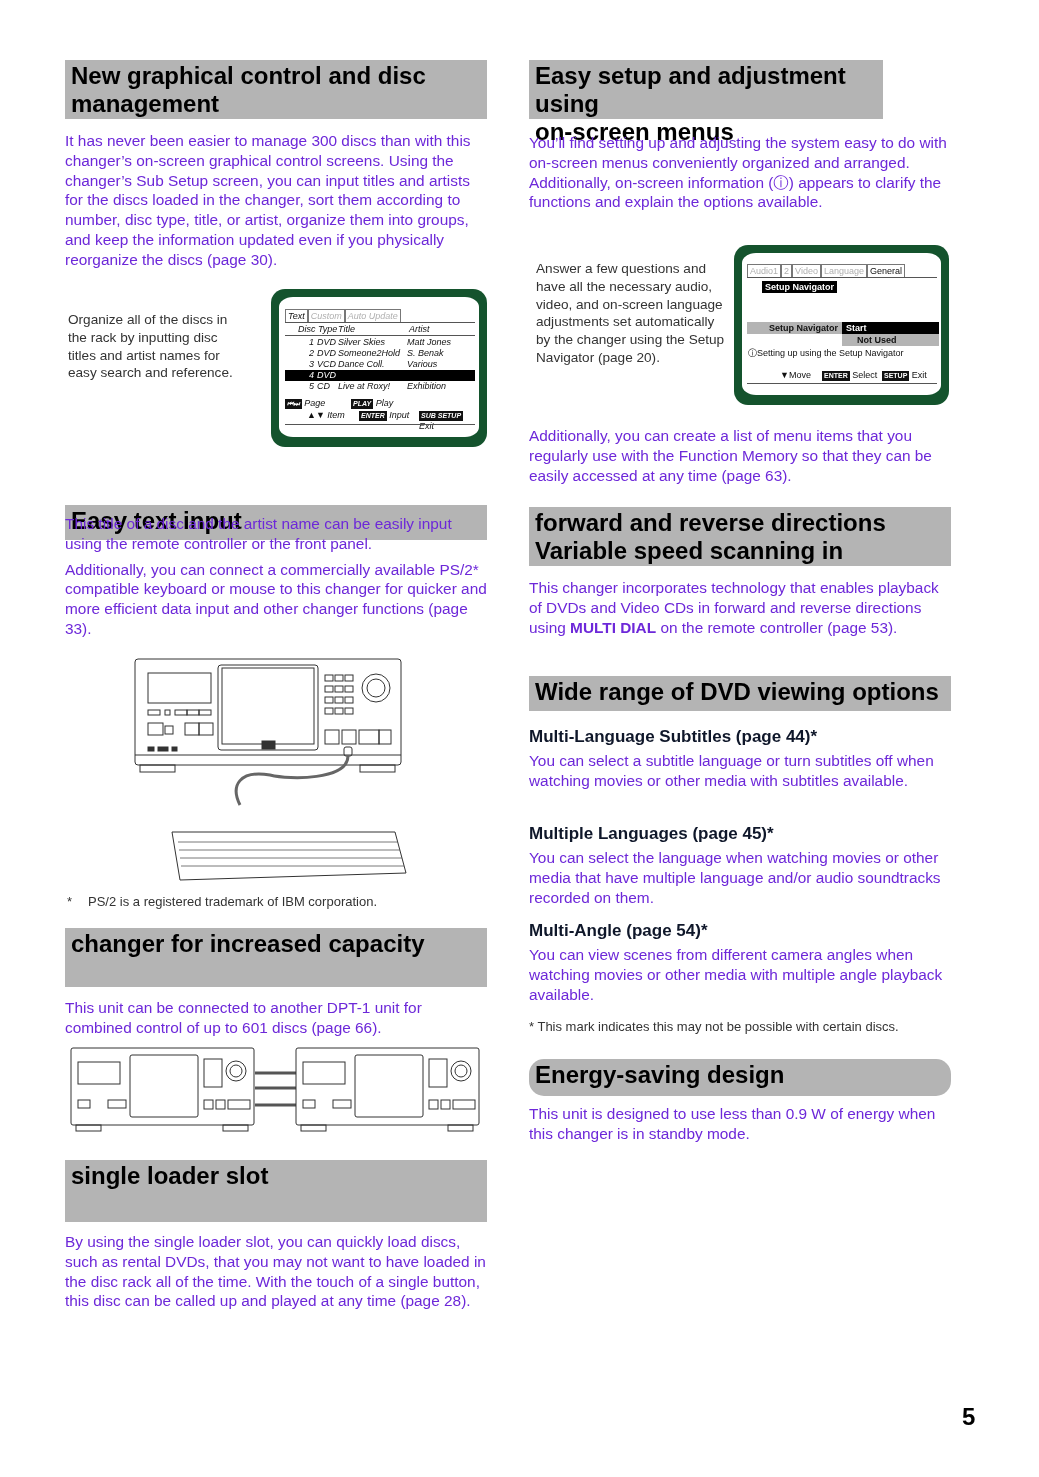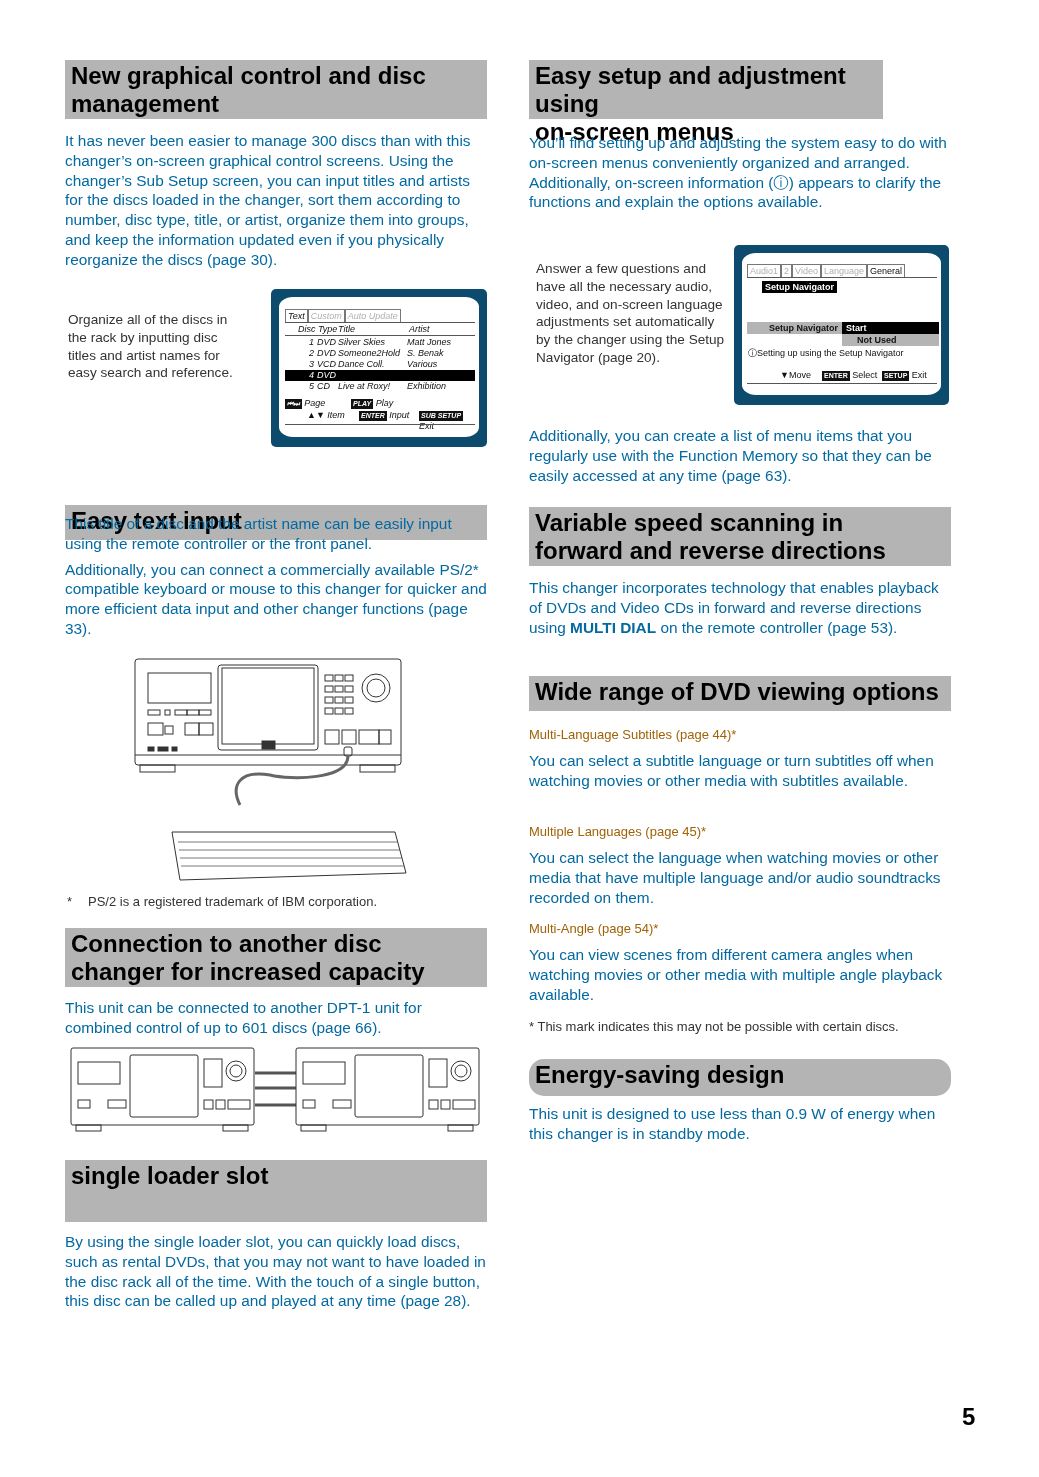--- a/index.html
+++ b/index.html
@@ -1,27 +1,27 @@
 <!DOCTYPE html>
 <html><head>
 <meta charset="utf-8">
 <style>
   html, body { margin:0; padding:0; background:#ffffff; }
   body { width:1039px; height:1477px; position:relative; overflow:hidden;
          font-family:"Liberation Sans", sans-serif; color:#222; }
   .abs { position:absolute; }
   .hdr { position:absolute; background:#b4b4b4; color:#000; font-weight:bold;
          font-size:24px; line-height:28px; padding:2px 6px 2px 6px; box-sizing:border-box; }
-  .body { position:absolute; font-size:15.4px; line-height:19.8px; color:#0369a1; }
+  .body { position:absolute; font-size:15.4px; line-height:19.8px; color:#6d28d9; }
   .body p { margin:0 0 6px 0; }
-  .sub { position:absolute; font-weight:normal; font-size:13px; color:#a16207; }
+  .sub { position:absolute; font-weight:bold; font-size:17px; color:#0f172a; }
   .caption { position:absolute; font-size:13.6px; line-height:17.8px; color:#333; }
   .small { position:absolute; font-size:13px; color:#333; }
   
-  .tv { position:absolute; background:#0c4a6e; border-radius:5px; }
+  .tv { position:absolute; background:#14532d; border-radius:14px; }
   .tv-inner { position:absolute; background:#fff; border-radius:14px/10px; overflow:hidden;
               font-size:9px; color:#111; }
   .tab { display:inline-block; border:1px solid #777; border-bottom:none; padding:0 2px; height:12px; line-height:12px; }
   .tab.dim { color:#b0b0b0; }
   .key { display:inline-block; background:#111; color:#fff; font-weight:bold; font-size:7px; padding:0 2px; line-height:10px; vertical-align:middle; }
   .row { position:absolute; left:0; right:0; height:11px; line-height:11px; }
   .row span { position:absolute; }
   .pgnum { position:absolute; font-size:24px; font-weight:bold; color:#000; }
 </style>
 </head>
@@ -156,21 +156,20 @@
       <line x1="50" y1="203" x2="272" y2="203"></line>
         <line x1="51" y1="211" x2="274" y2="211"></line>
     </g>
   </g>
 </svg>
 
 <div class="small" style="left:67px; top:894px;">*</div>
 <div class="small" style="left:88px; top:894px;">PS/2 is a registered trademark of IBM corporation.</div>
 
 <div class="hdr" style="left:65px; top:928px; width:422px; height:59px;">
-  <div>Connection to another disc</div>
   <div>changer for increased capacity</div>
 </div>
 <div class="body" style="left:65px; top:998px; width:425px;">This unit can be connected to another DPT-1 unit for combined control of up to 601 discs (page 66).</div>
 
 <svg class="abs" style="left:68px; top:1045px;" width="416" height="90" viewBox="0 0 416 90">
   <g fill="none" stroke="#333" stroke-width="1">
     <g>
       <rect x="3" y="3" width="183" height="77" rx="2" fill="#fff"></rect>
       <rect x="10" y="17" width="42" height="22"></rect>
       <rect x="62" y="10" width="68" height="62" rx="2"></rect>
@@ -245,22 +244,22 @@
       <span class="key">SETUP</span>
       <span>Exit</span>
     </div>
     <div class="abs" style="left:5px; right:4px; top:130px; border-top:1px solid #555;"></div>
   </div>
 </div>
 
 <div class="body" style="left:529px; top:426px; width:425px;">Additionally, you can create a list of menu items that you regularly use with the Function Memory so that they can be easily accessed at any time (page 63).</div>
 
 <div class="hdr" style="left:529px; top:507px; width:422px; height:59px;">
+  <div>forward and reverse directions</div>
   <div>Variable speed scanning in</div>
-  <div>forward and reverse directions</div>
 </div>
 <div class="body" style="left:529px; top:578px; width:425px;"><span>This changer incorporates technology that enables playback of DVDs and Video CDs in forward and reverse directions using </span><b>MULTI DIAL</b><span> on the remote controller (page 53).</span></div>
 
 <div class="hdr" style="left:529px; top:676px; width:422px; height:35px;">Wide range of DVD viewing options</div>
 
 <div class="sub" style="left:529px; top:727px;">Multi-Language Subtitles (page 44)*</div>
 <div class="body" style="left:529px; top:751px; width:425px;">You can select a subtitle language or turn subtitles off when watching movies or other media with subtitles available.</div>
 
 <div class="sub" style="left:529px; top:824px;">Multiple Languages (page 45)*</div>
 <div class="body" style="left:529px; top:848px; width:425px;">You can select the language when watching movies or other media that have multiple language and/or audio soundtracks recorded on them.</div>

